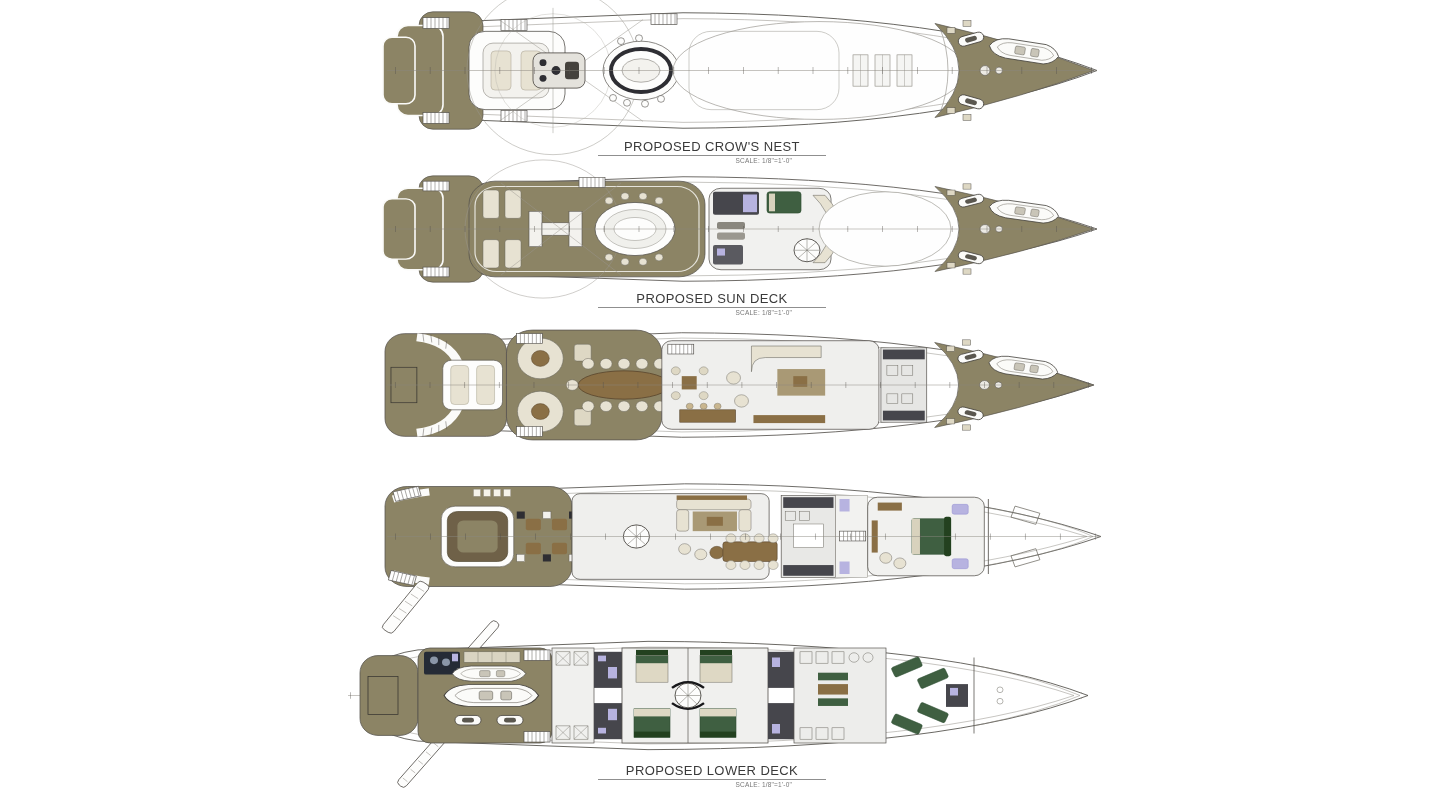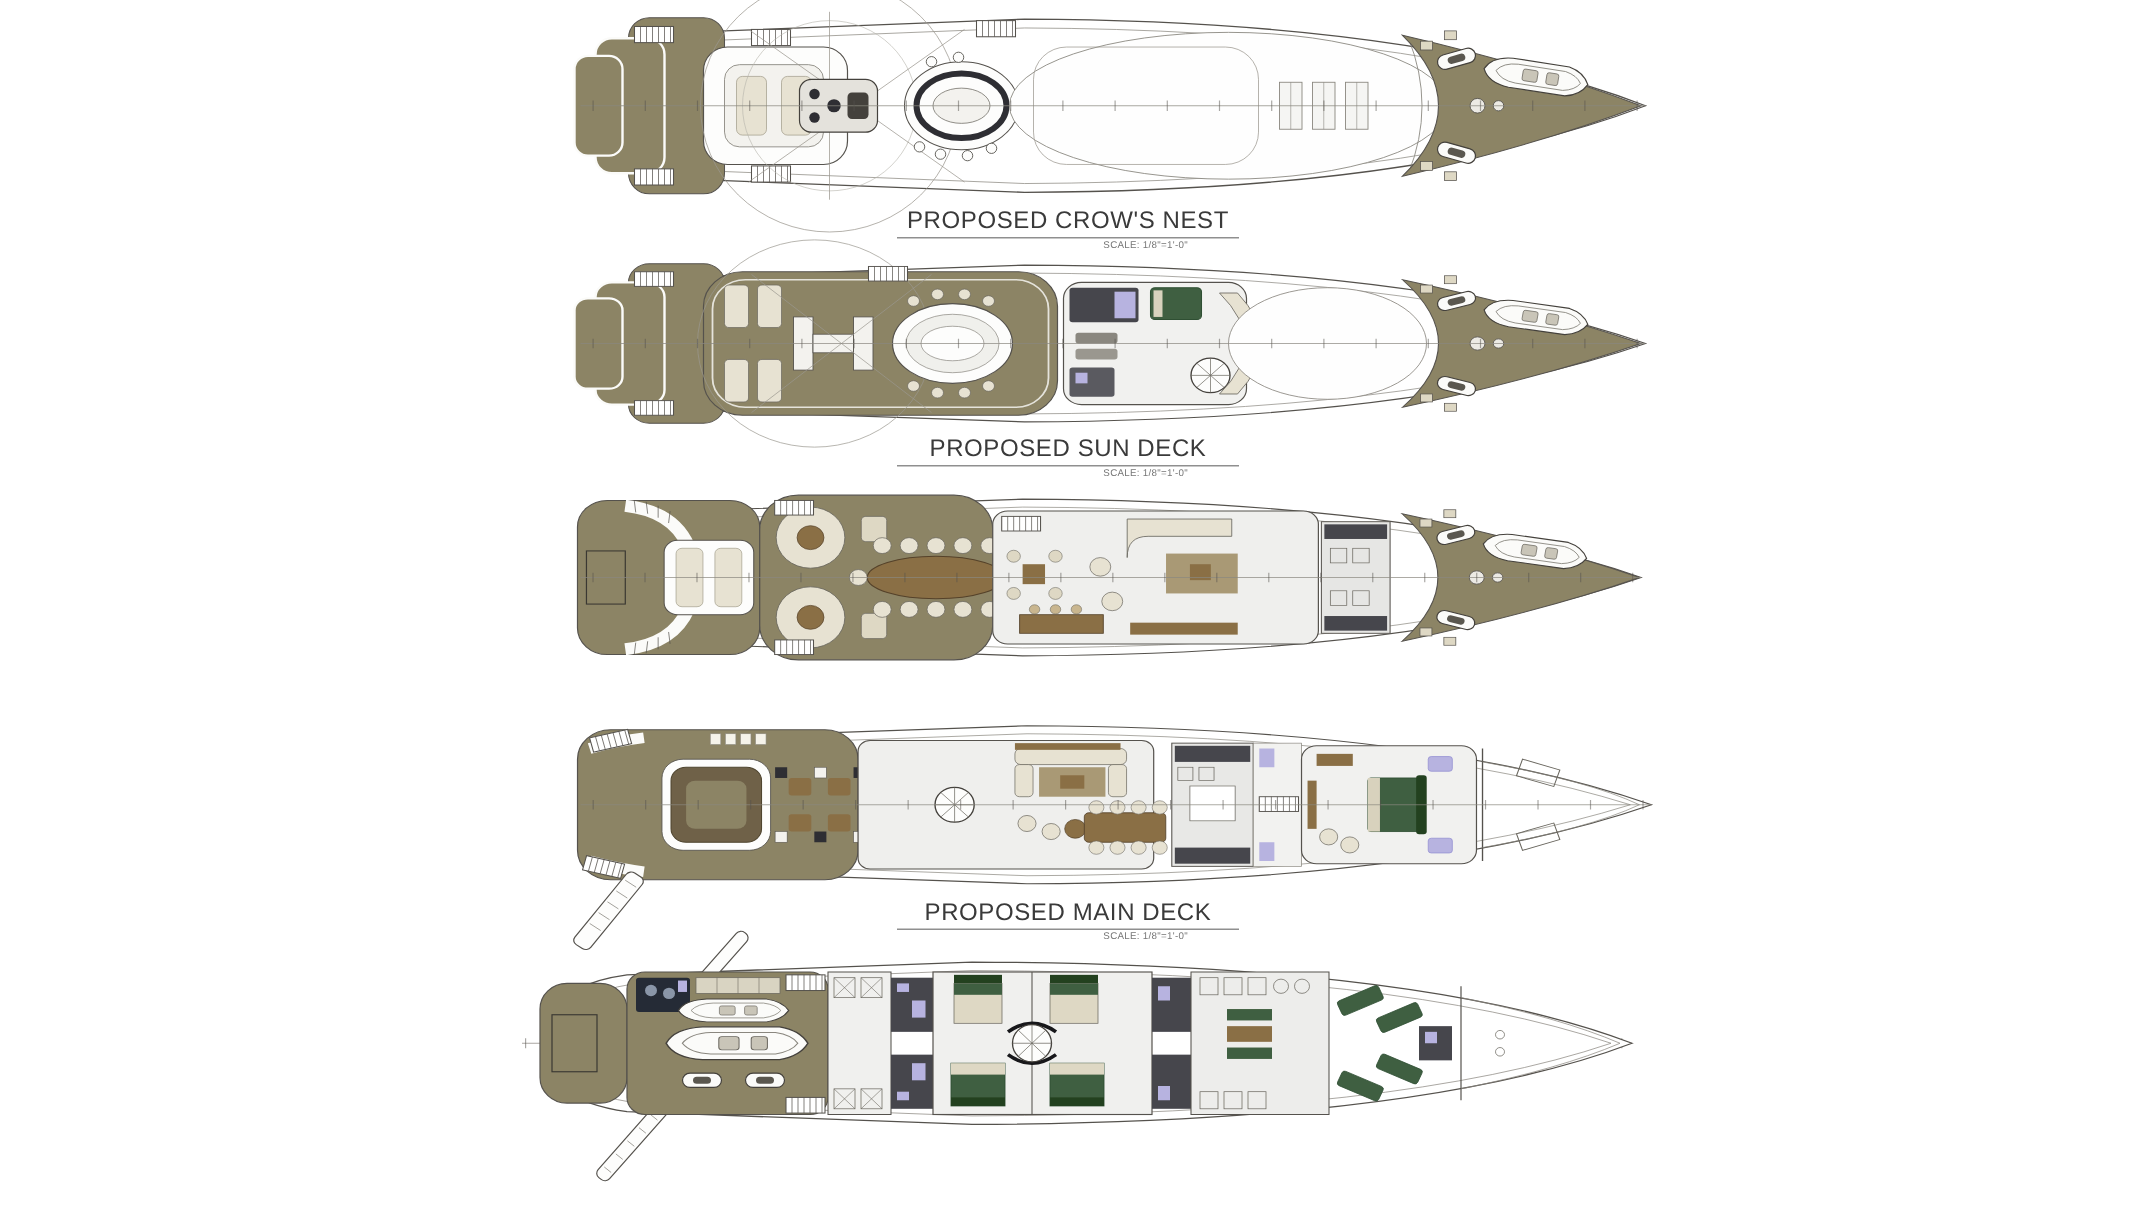--- a/index.html
+++ b/index.html
@@ -1,21 +1,21 @@
 <!DOCTYPE html>
 <html><head>
 <meta charset="utf-8">
 <style>
   html,body{margin:0;padding:0;background:#ffffff;}
   body{font-family:"Liberation Sans", sans-serif;}
   .page{position:relative;width:1436px;height:808px;background:#fff;overflow:hidden;}
   .deck{position:absolute;}
   .deck svg{display:block;overflow:visible;}
   .caption{position:absolute;left:598px;width:228px;text-align:center;}
-  .caption .label{font-size:16px;color:#3a3a3a;letter-spacing:.4px;white-space:nowrap;}
+  .caption .label{font-size:13px;color:#3a3a3a;letter-spacing:.4px;white-space:nowrap;}
   .caption .rule{border-top:1px solid #8f8f8f;margin-top:1px;}
   .caption .scale{font-size:6.5px;color:#777;text-align:right;padding-right:34px;letter-spacing:.2px;margin-top:.5px;}
 </style>
 </head>
 <body>
 
 <div class="page">
 
   <svg width="0" height="0" style="position:absolute">
     <defs>
@@ -349,25 +349,20 @@
       <line x1="602" y1="28" x2="602" y2="112" stroke="#55524d" stroke-width="0.9"></line>
       <path d="M602,38 Q672,52 706,70 Q672,88 602,102" fill="none" stroke="#8a877f" stroke-width="0.5"></path>
       <g transform="rotate(18 640 46)">
           <rect x="626" y="40" width="26" height="13" fill="none" stroke="#6a675f" stroke-width="0.7"></rect>
         </g>
       <g transform="rotate(-18 640 94)">
           <rect x="626" y="87" width="26" height="13" fill="none" stroke="#6a675f" stroke-width="0.7"></rect>
         </g>
       <use href="#cline"></use>
     </svg>
-  </div>
-  <div class="caption" style="top:600px">
-    <div class="label">PROPOSED MAIN DECK</div>
-    <div class="rule"></div>
-    <div class="scale">SCALE:  1/8"=1'-0"</div>
   </div>
 
   <div class="deck" style="left:348px;top:629px">
     <svg width="745" height="133" viewBox="0 0 745 140" preserveAspectRatio="none">
       <line x1="0" y1="70" x2="740" y2="70" stroke="#8a877f" stroke-width="0.5"></line>
       <line x1="2" y1="70" x2="740" y2="70" stroke="#55524d" stroke-width="7" stroke-dasharray="0.8 34" opacity="0.5"></line>
       <path d="M14,70 Q14,30 70,22 L300,13 Q600,14 740,70 Q600,126 300,127 L70,118 Q14,110 14,70 Z" fill="#ffffff" stroke="#55524d" stroke-width="0.9"></path>
       <path d="M24,70 Q24,36 76,28 L300,19 Q586,20 726,70 Q586,120 300,121 L76,112 Q24,104 24,70 Z" fill="none" stroke="#8a877f" stroke-width="0.5"></path>
       <rect x="12" y="28" width="58" height="84" rx="18" fill="#8c8465" stroke="#55524d" stroke-width="0.8"></rect>
       <rect x="20" y="50" width="30" height="40" fill="none" stroke="#3a3832" stroke-width="0.8"></rect>
@@ -477,14 +472,19 @@
           </g>
         <rect x="598" y="58" width="22" height="24" fill="#46464c"></rect>
           <rect x="602" y="62" width="8" height="8" fill="#b7b3e0"></rect>
       </g>
       <line x1="626" y1="30" x2="626" y2="110" stroke="#55524d" stroke-width="0.8"></line>
       <path d="M626,38 Q692,52 732,70 Q692,88 626,102" stroke="#8a877f" fill="none" stroke-width="0.5"></path>
       <circle cx="652" cy="64" r="3" fill="none" stroke="#6a675f" stroke-width="0.5"></circle>
         <circle cx="652" cy="76" r="3" fill="none" stroke="#6a675f" stroke-width="0.5"></circle>
     </svg>
   </div>
+  <div class="caption" style="top:763px">
+    <div class="label">PROPOSED LOWER DECK</div>
+    <div class="rule"></div>
+    <div class="scale">SCALE:  1/8"=1'-0"</div>
+  </div>
 
 </div>
 
 </body></html>

